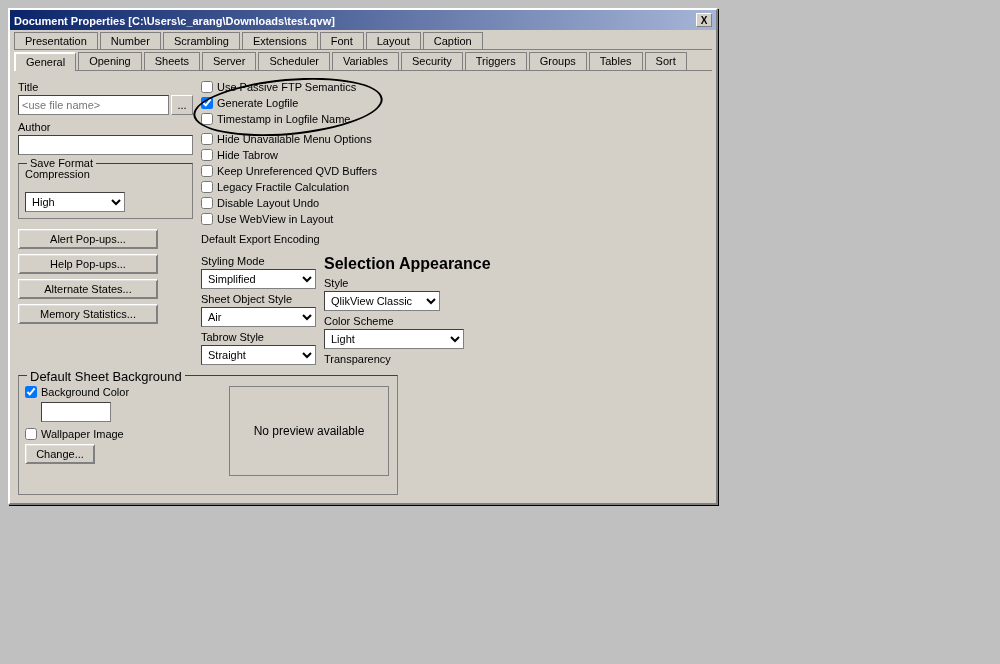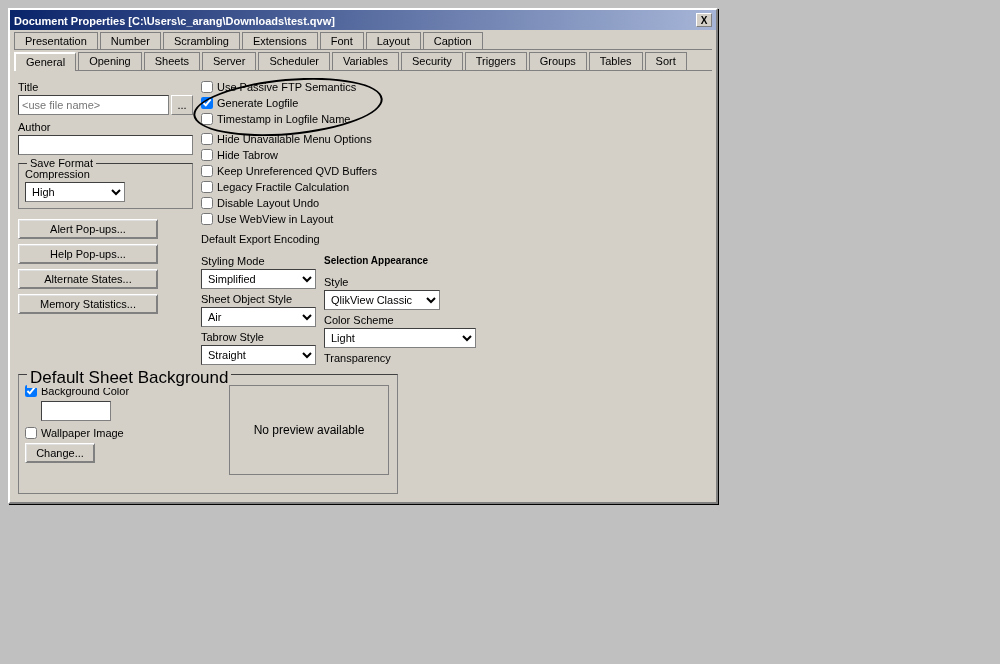--- a/index.html
+++ b/index.html
@@ -140,21 +140,21 @@
       position: relative;
     }
     .groupbox-legend {
       position: absolute;
       top: -7px;
       left: 8px;
       background: #d4d0c8;
       padding: 0 3px;
       font-size: 11px;
     }
-    .compression-label { font-size: 11px; margin-bottom: 2px; }
+    .compression-label { font-size: 11px; margin-bottom: 12px; }
     .select-box {
       background: #fff;
       border: 1px solid #808080;
       border-top-color: #404040;
       border-left-color: #404040;
       font-size: 11px;
       height: 20px;
       padding: 0 2px;
     }
     .select-wide { width: 100px; }
@@ -198,21 +198,21 @@
       position: relative;
       width: 380px;
       min-height: 120px;
     }
     .bg-groupbox-legend {
       position: absolute;
       top: -7px;
       left: 8px;
       background: #d4d0c8;
       padding: 0 3px;
-      font-size: 17px;
+      font-size: 13px;
     }
     .color-swatch {
       width: 70px;
       height: 20px;
       background: #fff;
       border: 1px solid #808080;
       border-top-color: #404040;
       border-left-color: #404040;
       margin-top: 2px;
       margin-left: 16px;
@@ -227,23 +227,23 @@
       font-size: 12px;
       color: #000;
       font-style: normal;
       min-height: 80px;
     }
     .field-label-sm {
       font-size: 11px;
       margin-bottom: 2px;
     }
     .section-title {
-      font-size: 10px;
+      font-size: 16px;
       font-weight: bold;
-      margin-bottom: 10px;
+      margin-bottom: 4px;
     }
     
     .circle-annotation {
       position: absolute;
       border: 2px solid #000;
       border-radius: 50%;
       pointer-events: none;
       transform: rotate(-5deg);
     }
   </style>
@@ -384,21 +384,21 @@
         </div>
 
         <div>
           <div class="section-title">Selection Appearance</div>
           <div class="field-label-sm">Style</div>
           <select class="select-box" style="width:116px;">
             <option>QlikView Classic</option>
           </select>
 
           <div class="field-label-sm" style="margin-top:4px;">Color Scheme</div>
-          <select class="select-box" style="width:152px;">
+          <select class="select-box" style="width:140px;">
             <option>Light</option>
           </select>
 
           <div class="field-label-sm" style="margin-top:4px;">Transparency</div>
         </div>
       </div>
     </div>
   </div>
 
   <div class="bottom-section">

